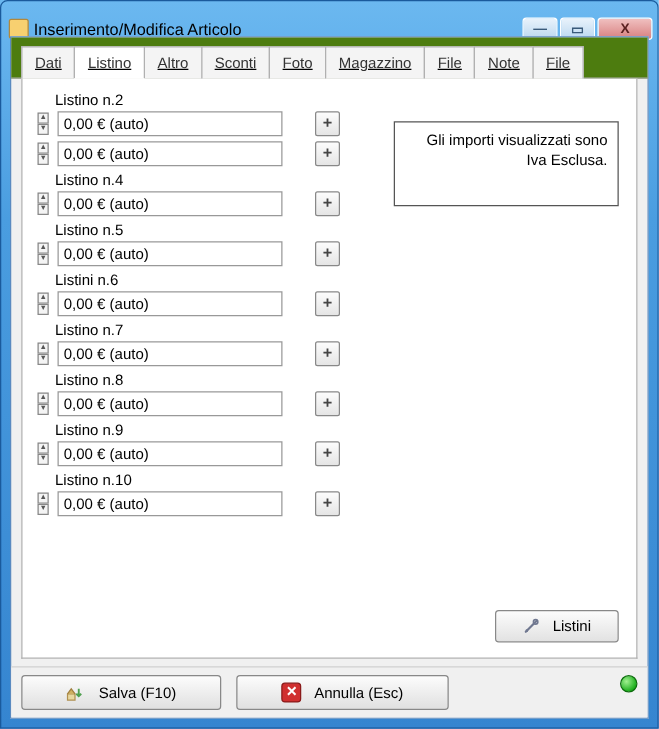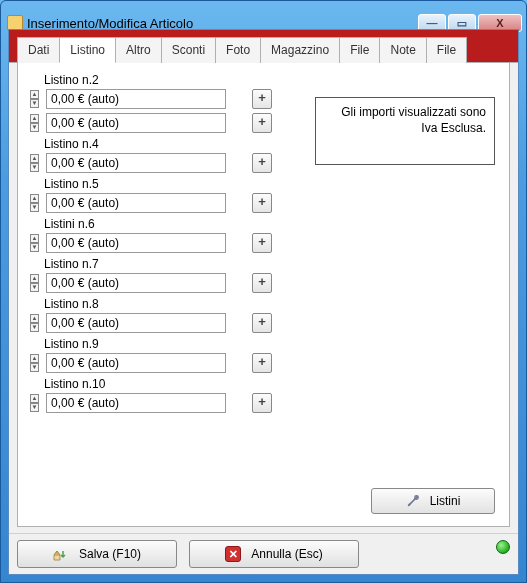--- a/index.html
+++ b/index.html
@@ -75,21 +75,22 @@
     background: #f0f0f0;
     border: 1px solid #5a8ac0;
     display: flex;
     flex-direction: column;
   }
   .tab-row {
     display: flex;
     padding: 6px 8px 0 8px;
     gap: 0;
     border-bottom: 1px solid #b0b0b0;
-    background: #b91c1c;
+    background: #4d7c0f;
+    text-decoration: underline;
   }
   .tab {
     padding: 5px 10px;
     border: 1px solid #b0b0b0;
     border-bottom: none;
     background: #f4f4f4;
     margin-right: -1px;
     cursor: pointer;
     font-size: 12px;
     color: #333;
@@ -174,21 +175,21 @@
     border: 1px solid #555;
     padding: 6px 8px;
     font-size: 12px;
     text-align: right;
     line-height: 1.35;
   }
   .listini-btn {
     position: absolute;
     bottom: 12px;
     right: 14px;
-    width: 124px;
+    width: 99px;
     height: 26px;
     border: 1px solid #888;
     border-radius: 3px;
     background: linear-gradient(to bottom, #fcfcfc, #e2e2e2);
     display: flex;
     align-items: center;
     justify-content: center;
     gap: 10px;
     cursor: pointer;
     font-size: 12px;

